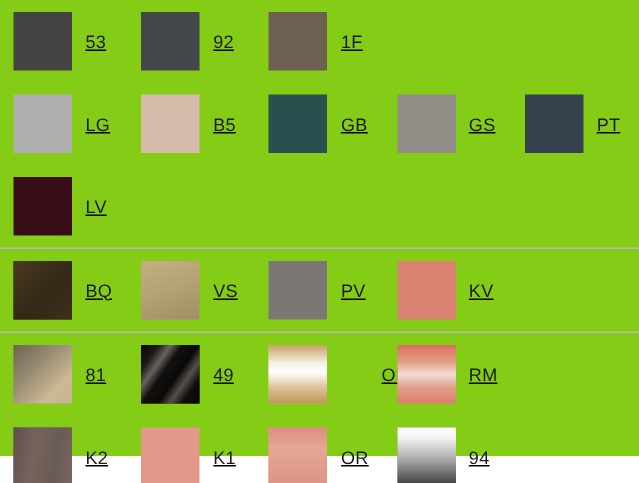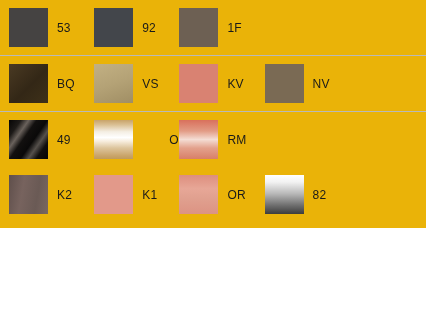--- a/index.html
+++ b/index.html
@@ -7,23 +7,24 @@
     margin: 0;
     padding: 0;
     width: 426px;
     height: 322px;
     background: #ffffff;
     font-family: "Liberation Sans", sans-serif;
     overflow: hidden;
   }
   #swatch-grid {
     width: 426px;
-    height: 228px;
-    background: #eab308;
+    height: 304px;
+    background: #84cc16;
     position: relative;
+    text-decoration: underline;
   }
   .section {
     padding: 0;
   }
   .section + .section {
     border-top: 1px solid #6d28d9;
   }
   .row {
     display: flex;
     flex-direction: row;
@@ -67,43 +68,79 @@
         </div>
         <div class="cell">
           <span class="chip" style="background-color: rgb(67, 70, 75);"></span>
           <span class="code" style="color: rgb(26, 26, 26); text-align: center;">92</span>
         </div>
         <div class="cell">
           <span class="chip" style="background-color: rgb(109, 96, 83);"></span>
           <span class="code" style="color: rgb(26, 26, 26); text-align: center;">1F</span>
         </div>
       </div>
+      <div class="row">
+        <div class="cell">
+          <span class="chip" style="background-color: rgb(176, 176, 176);"></span>
+          <span class="code" style="color: rgb(26, 26, 26);">LG</span>
+        </div>
+        <div class="cell">
+          <span class="chip" style="background-color: rgb(214, 189, 171);"></span>
+          <span class="code" style="color: rgb(26, 26, 26);">B5</span>
+        </div>
+        <div class="cell">
+          <span class="chip" style="background-color: rgb(39, 80, 79);"></span>
+          <span class="code" style="color: rgb(26, 26, 26);">GB</span>
+        </div>
+        <div class="cell">
+          <span class="chip" style="background-color: rgb(145, 142, 135);"></span>
+          <span class="code" style="color: rgb(26, 26, 26);">GS</span>
+        </div>
+        <div class="cell">
+          <span class="chip" style="background-color: rgb(54, 65, 78);"></span>
+          <span class="code" style="color: rgb(26, 26, 26);">PT</span>
+        </div>
+      </div>
+      <div class="row">
+        <div class="cell">
+          <span class="chip" style="background-color: rgb(56, 13, 24);"></span>
+          <span class="code" style="color: rgb(26, 26, 26);">LV</span>
+        </div>
+        <div class="cell empty"></div>
+        <div class="cell empty"></div>
+        <div class="cell empty"></div>
+        <div class="cell empty"></div>
+      </div>
     </div>
     <div class="section" style="border-top-color: rgb(185, 185, 185);">
       <div class="row">
         <div class="cell">
           <span class="chip" style="background-image: linear-gradient(135deg, rgb(74, 58, 35) 0%, rgb(51, 39, 22) 55%, rgb(62, 49, 25) 100%); background-color: rgb(59, 45, 24);"></span>
           <span class="code" style="color: rgb(26, 26, 26);">BQ</span>
         </div>
         <div class="cell">
           <span class="chip" style="background-image: linear-gradient(160deg, rgb(194, 176, 131) 0%, rgb(180, 162, 118) 50%, rgb(160, 142, 100) 100%); background-color: rgb(179, 161, 115);"></span>
           <span class="code" style="color: rgb(26, 26, 26);">VS</span>
         </div>
         <div class="cell">
+          <span class="chip" style="background-color: rgb(124, 119, 117);"></span>
+          <span class="code" style="color: rgb(26, 26, 26);">PV</span>
+        </div>
+        <div class="cell">
           <span class="chip" style="background-color: rgb(217, 130, 114);"></span>
           <span class="code" style="color: rgb(26, 26, 26);">KV</span>
-        </div>
-        <div class="cell">
-          <span class="chip" style="background-color: rgb(122, 106, 84);"></span>
-          <span class="code" style="color: rgb(26, 26, 26);">NV</span>
         </div>
       </div>
     </div>
     <div class="section" style="border-top-color: rgb(185, 185, 185);">
       <div class="row">
+        <div class="cell">
+          <span class="chip" style="background-image: linear-gradient(135deg, rgb(108, 99, 83) 0%, rgb(154, 141, 114) 40%, rgb(203, 187, 149) 75%, rgb(196, 181, 144) 100%); background-color: rgb(167, 152, 120);"></span>
+          <span class="code" style="color: rgb(26, 26, 26);">81</span>
+        </div>
         <div class="cell">
           <span class="chip" style="background-image: linear-gradient(125deg, rgb(6, 5, 5) 0%, rgb(29, 26, 24) 18%, rgb(106, 98, 92) 30%, rgb(18, 16, 15) 42%, rgb(10, 9, 9) 58%, rgb(85, 80, 75) 70%, rgb(16, 14, 13) 82%, rgb(5, 4, 4) 100%); background-color: rgb(26, 23, 21);"></span>
           <span class="code" style="color: rgb(26, 26, 26); text-align: center;">49</span>
         </div>
         <div class="cell">
           <span class="chip" style="background-image: linear-gradient(rgb(200, 163, 104) 0%, rgb(217, 191, 147) 12%, rgb(244, 238, 227) 30%, rgb(255, 255, 255) 45%, rgb(246, 236, 220) 55%, rgb(220, 196, 156) 72%, rgb(201, 164, 105) 92%, rgb(191, 154, 94) 100%); background-color: rgb(216, 188, 142);"></span>
           <span class="code" style="color: rgb(26, 26, 26); margin-left: 36px;">OP</span>
         </div>
         <div class="cell">
           <span class="chip" style="background-image: linear-gradient(rgb(217, 112, 92) 0%, rgb(226, 155, 133) 28%, rgb(244, 221, 212) 50%, rgb(227, 161, 140) 72%, rgb(216, 127, 104) 100%); background-color: rgb(221, 143, 121);"></span>
@@ -118,18 +155,18 @@
         <div class="cell">
           <span class="chip" style="background-color: rgb(226, 153, 138);"></span>
           <span class="code" style="color: rgb(26, 26, 26);">K1</span>
         </div>
         <div class="cell">
           <span class="chip" style="background-image: linear-gradient(rgb(221, 142, 126) 0%, rgb(231, 167, 151) 35%, rgb(224, 160, 143) 60%, rgb(220, 147, 131) 100%); background-color: rgb(224, 156, 140);"></span>
           <span class="code" style="color: rgb(26, 26, 26);">OR</span>
         </div>
         <div class="cell">
           <span class="chip" style="background-image: linear-gradient(rgb(255, 255, 255) 0%, rgb(242, 242, 242) 18%, rgb(184, 184, 184) 48%, rgb(110, 110, 110) 78%, rgb(60, 60, 60) 100%); background-color: rgb(138, 138, 138);"></span>
-          <span class="code" style="color: rgb(26, 26, 26);">82</span>
+          <span class="code" style="color: rgb(26, 26, 26);">94</span>
         </div>
         <div class="cell empty"></div>
       </div>
     </div>
   </div>
 
 </body></html>

